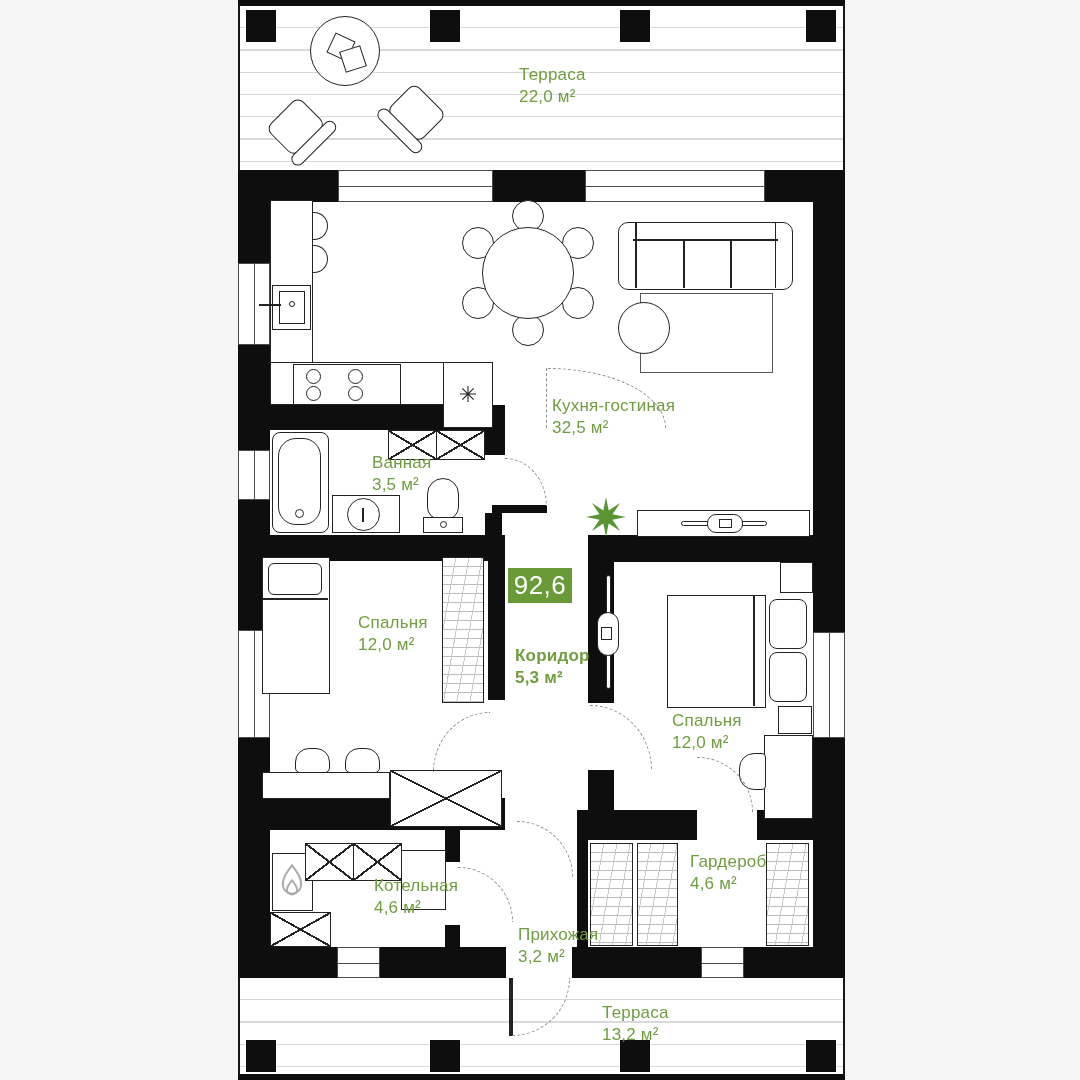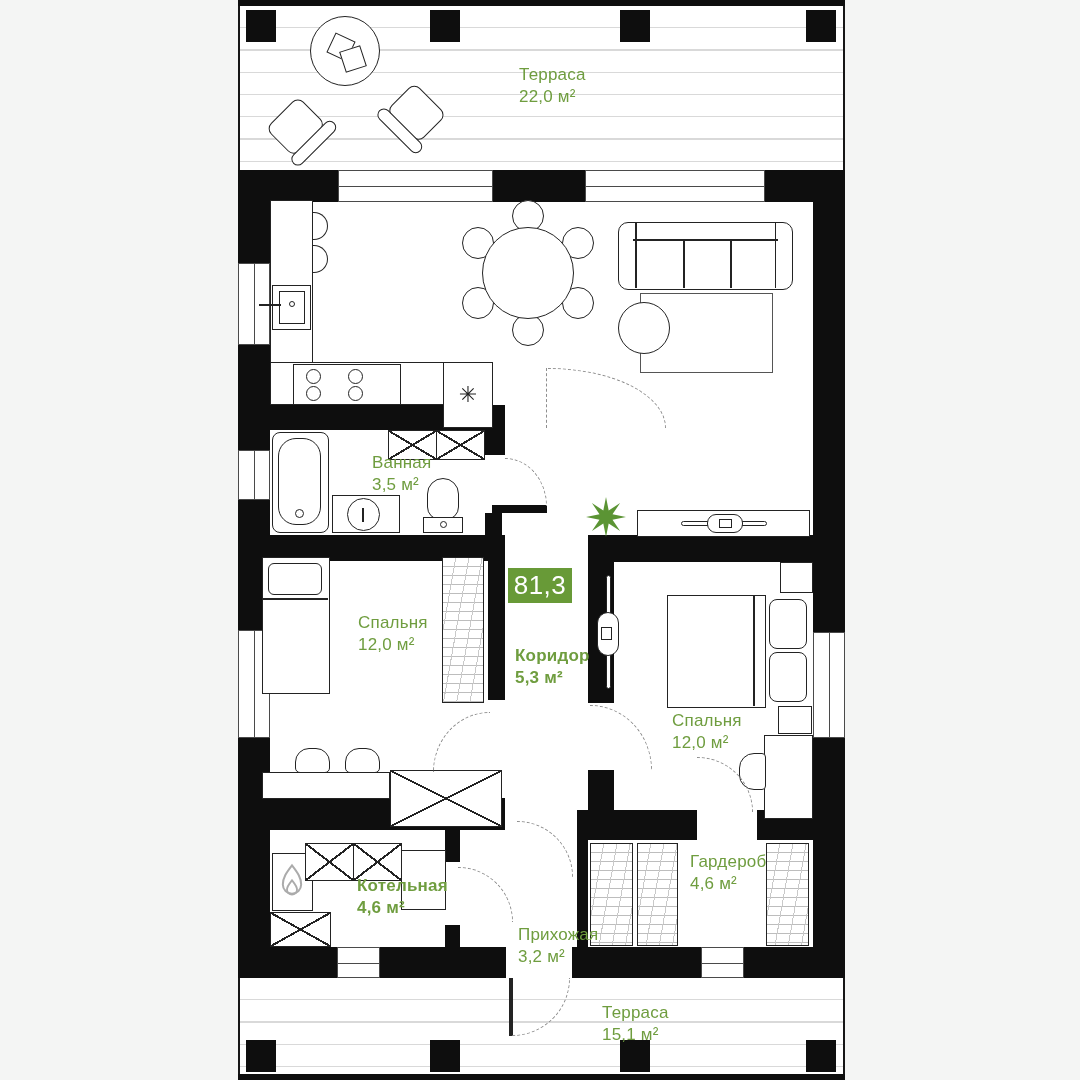--- a/index.html
+++ b/index.html
@@ -219,48 +219,52 @@
   <div class="arc arc-tr" style="left:697px;top:757px;width:56px;height:55px;"></div>
   <div class="arc arc-tr" style="left:517px;top:821px;width:56px;height:56px;"></div>
   <div class="arc arc-tr" style="left:458px;top:867px;width:55px;height:55px;"></div>
   <div class="ln" style="left:509px;top:978px;width:4px;height:58px;"></div>
   <div class="arc arc-br" style="left:512px;top:978px;width:58px;height:58px;"></div>
 
   <div class="lbl" style="left:519px;top:64px;">
     <div>Терраса</div>
     <div>22,0 м²</div>
   </div>
+  <div class="lbl" style="left:552px;top:395px;">
+    <div>Кухня-гостиная</div>
+    <div>32,5 м²</div>
+  </div>
   <div class="lbl" style="left:372px;top:452px;">
     <div>Ванная</div>
     <div>3,5 м²</div>
   </div>
   <div class="lbl" style="left:515px;top:645px;font-weight:bold;">
     <div>Коридор</div>
     <div>5,3 м²</div>
   </div>
   <div class="lbl" style="left:358px;top:612px;">
     <div>Спальня</div>
     <div>12,0 м²</div>
   </div>
   <div class="lbl" style="left:672px;top:710px;">
     <div>Спальня</div>
     <div>12,0 м²</div>
   </div>
-  <div class="lbl" style="left:357px;top:875px;font-weight:bold;">
+  <div class="lbl" style="left:374px;top:875px;">
     <div>Котельная</div>
     <div>4,6 м²</div>
   </div>
   <div class="lbl" style="left:518px;top:908px;margin-top:16px;">
     <div>Прихожая</div>
     <div>3,2 м²</div>
   </div>
   <div class="lbl" style="left:690px;top:851px;">
     <div>Гардероб</div>
     <div>4,6 м²</div>
   </div>
   <div class="lbl" style="left:602px;top:1002px;">
     <div>Терраса</div>
-    <div>15,1 м²</div>
-  </div>
-
-  <div class="badge" style="left:508px;top:568px;width:64px;height:35px;">81,3</div>
+    <div>13,2 м²</div>
+  </div>
+
+  <div class="badge" style="left:508px;top:568px;width:64px;height:35px;">92,6</div>
 
 </div>
 
 </body></html>

